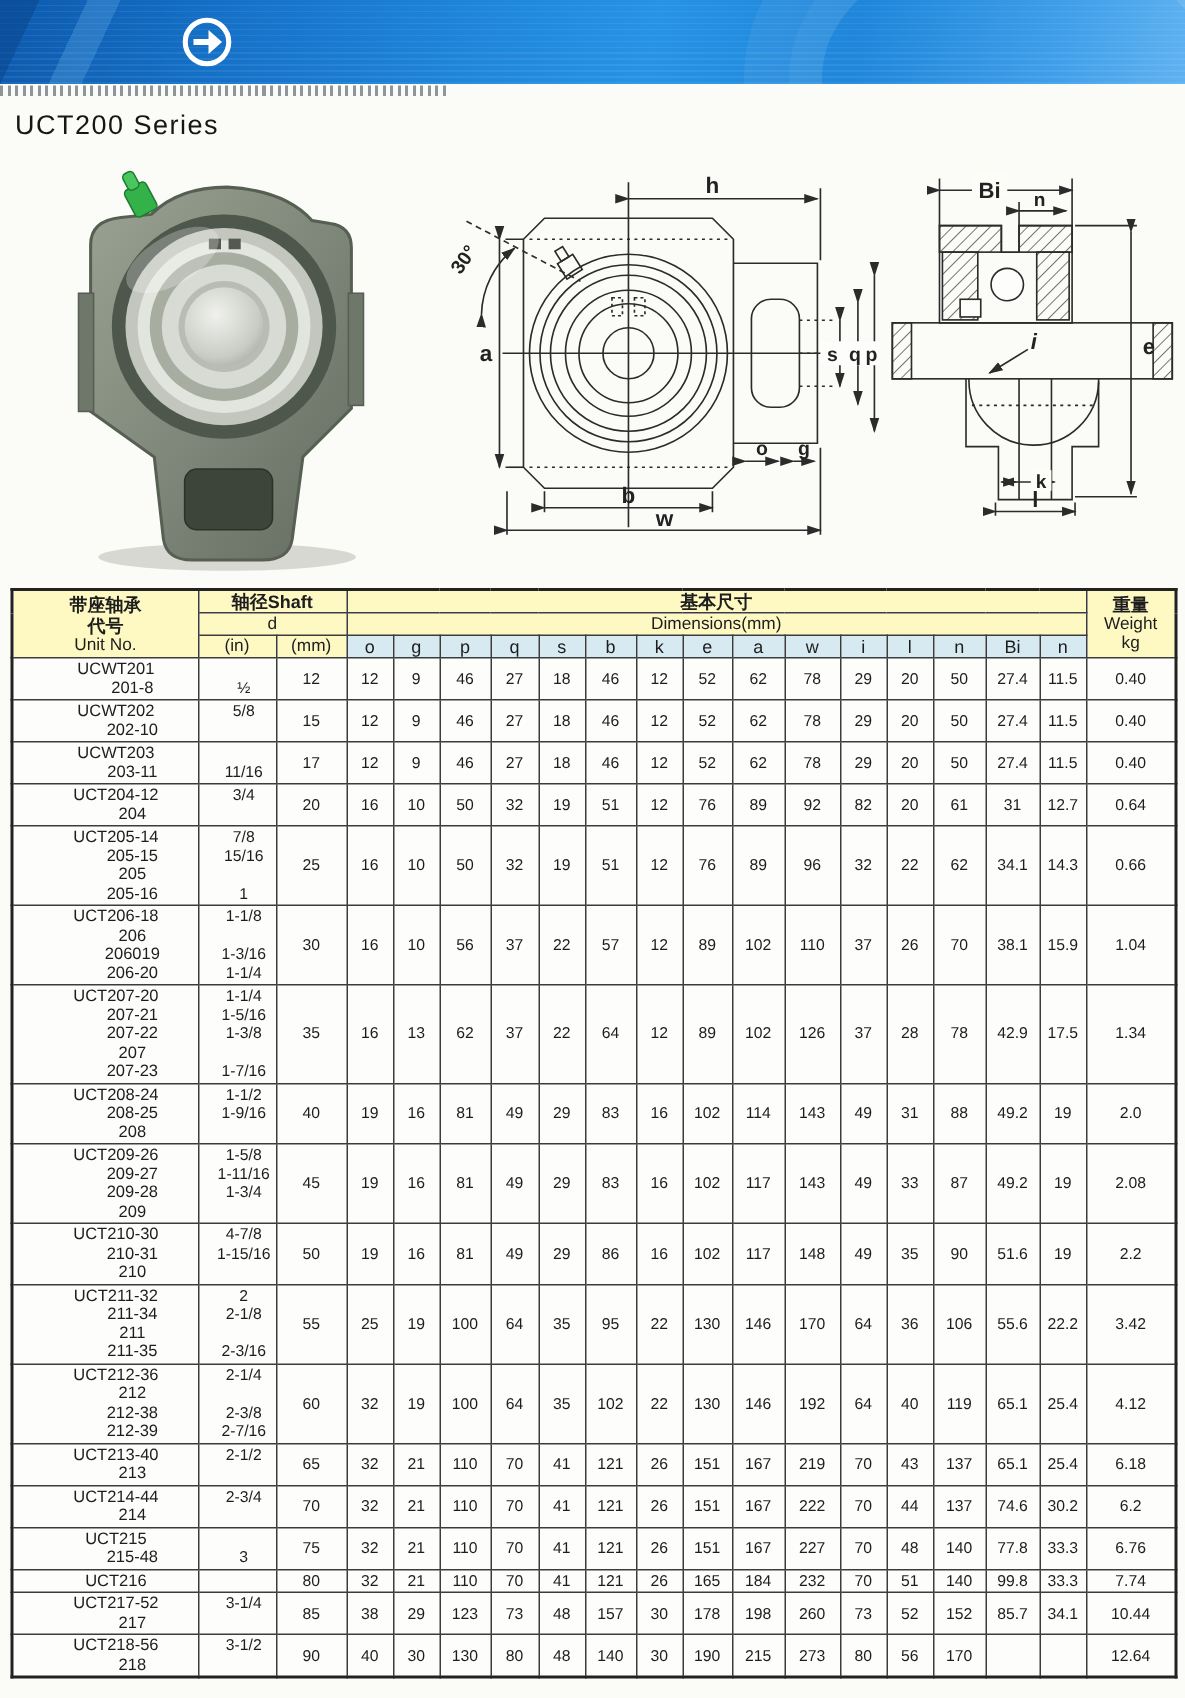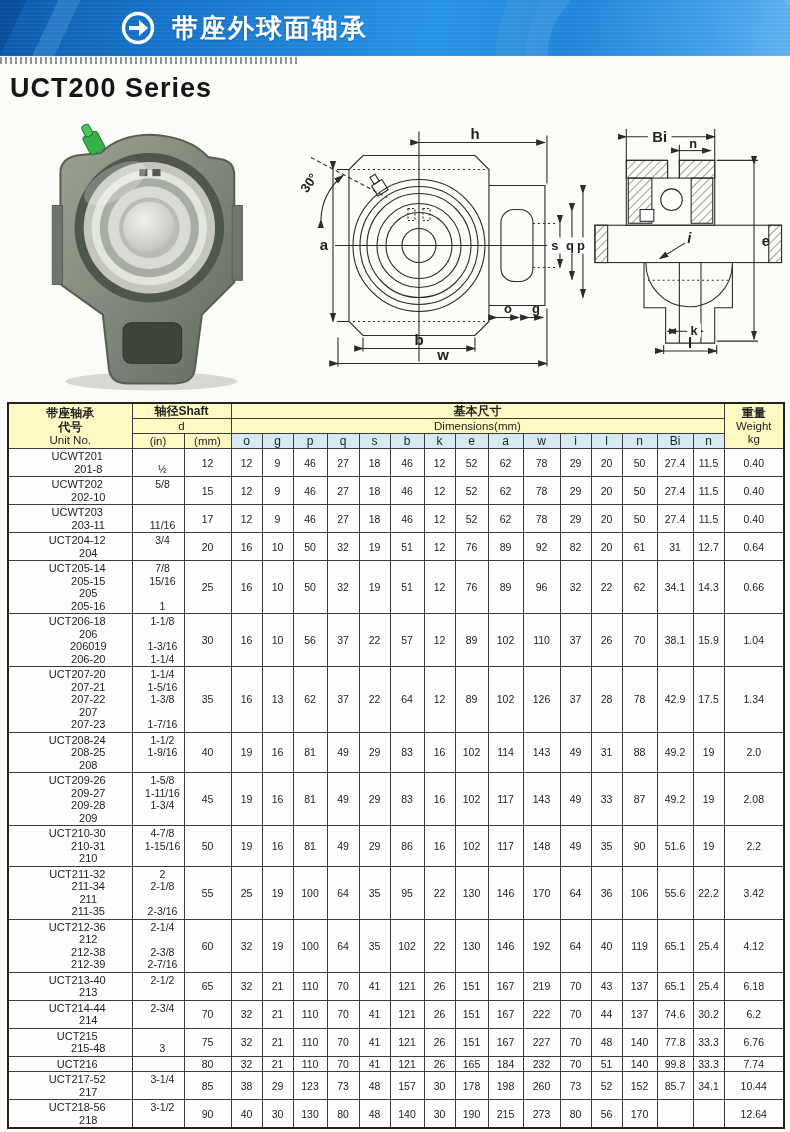--- a/index.html
+++ b/index.html
@@ -30,22 +30,22 @@
   .banner-icon{width:36px;height:36px;margin-left:120px;flex:0 0 auto;position:relative;z-index:2;}
   .banner-title{display:flex;align-items:baseline;gap:10px;margin-left:16px;position:relative;z-index:2;}
   .banner-title .cn{color:#fff;font-size:26px;font-weight:bold;letter-spacing:2px;text-shadow:0 1px 2px rgba(0,40,90,.4);}
   .banner-title .en{color:#fff;font-size:19px;font-weight:bold;text-shadow:0 1px 2px rgba(0,40,90,.4);}
   .perforation{
     height:7px;width:300px;margin-top:1px;
     background:repeating-linear-gradient(90deg,#8e969c 0 2px,transparent 2px 5px);
   }
   
   h1.series{
-    margin:9px 0 2px 10px;font-size:27px;letter-spacing:1px;color:#161616;
-    font-weight:bold;
+    margin:9px 0 2px 10px;font-size:18px;letter-spacing:1px;color:#161616;
+    font-weight:normal;
   }
   
   .figures{display:flex;align-items:flex-start;height:292px;}
   .fig-photo{margin:4px 0 0 22px;}
   .fig-front{margin:16px 0 0 2px;}
   .fig-section{margin:6px 0 0 2px;}
   svg text{font-family:"Liberation Sans", sans-serif;}
   .dim-label{font-size:15px;font-weight:bold;fill:#222;}
   .dim-label-sm{font-size:13px;font-weight:bold;fill:#222;}
   
@@ -74,21 +74,20 @@
 <body>
 
 <header class="banner">
   <div class="stripes"></div>
   <svg class="banner-icon" viewBox="0 0 36 36">
     <circle cx="18" cy="18" r="14.5" fill="none" stroke="#ffffff" stroke-width="3.4"></circle>
     <line x1="9" y1="18" x2="23" y2="18" stroke="#ffffff" stroke-width="4"></line>
     <polygon points="19,10 28,18 19,26" fill="#ffffff"></polygon>
   </svg>
   <div class="banner-title">
-    <span class="cn">带座外球面轴承</span>
   </div>
 </header>
 <div class="perforation"></div>
 
 <h1 class="series">UCT200  Series</h1>
 
 <div class="figures">
 
   <svg class="fig-photo" width="256" height="286" viewBox="0 0 250 282">
     <defs>

